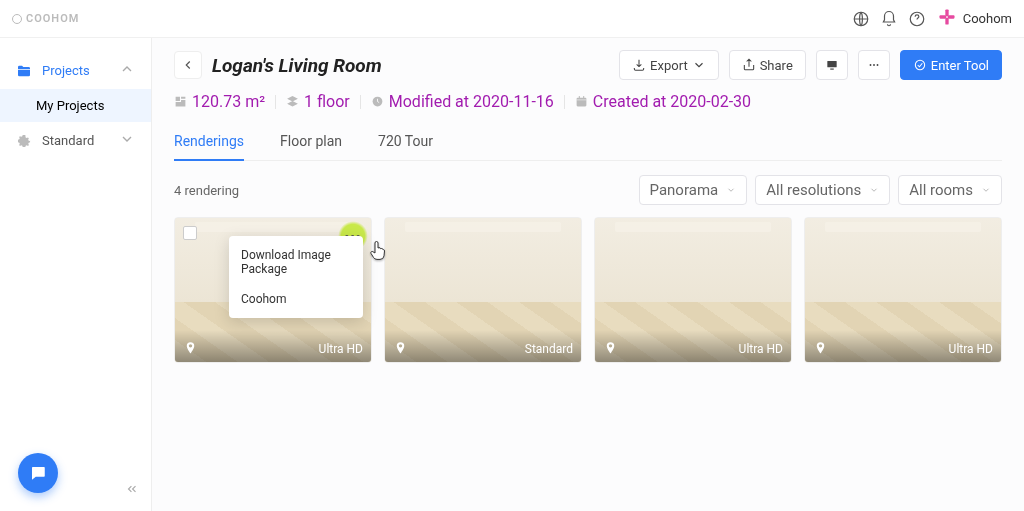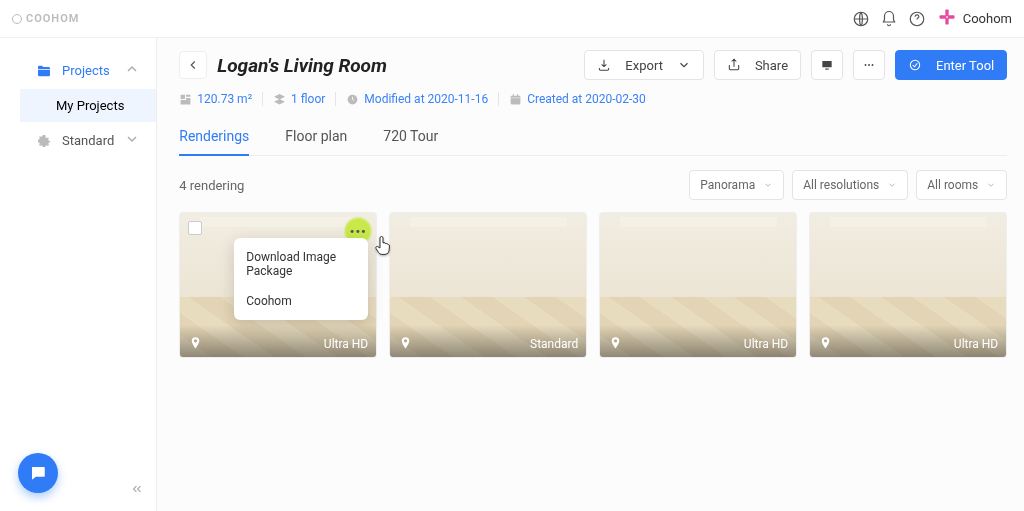--- a/index.html
+++ b/index.html
@@ -9,57 +9,57 @@
 .topbar { height: 38px; display: flex; align-items: center; padding: 0 12px; border-bottom: 1px solid #f0f0f0; }
 .logo { display: flex; align-items: center; gap: 4px; color: #bbb; font-size: 11px; letter-spacing: 1px; font-weight: 600; }
 .logo-circle { width: 10px; height: 10px; border: 1.5px solid #bbb; border-radius: 50%; display: inline-block; }
 .topbar-spacer { flex: 1; }
 .topbar-icon { width: 28px; height: 28px; display: flex; align-items: center; justify-content: center; color: #555; cursor: pointer; border-radius: 4px; }
 .topbar-icon svg { width: 18px; height: 18px; }
 .user { display: flex; align-items: center; gap: 6px; margin-left: 6px; cursor: pointer; color: #333; font-size: 13px; }
 .user-avatar svg { width:20px; height:20px; }
 
 
-.layout { display: flex; height: calc(511px - 38px); margin-left: 20px; }
+.layout { display: flex; height: calc(511px - 38px); }
 .sidebar { width: 160px; border-right: 1px solid #eee; position: relative; padding-top: 14px; }
 .main { flex: 1; background: #fcfcfd; padding: 12px 22px; position: relative; }
 
 .side-item { display: flex; align-items: center; gap: 10px; padding: 9px 16px; color: #555; cursor: pointer; font-size: 13px; }
 .side-item.active { color: #2f7cf6; }
 .side-item .chev { margin-left: auto; color: #aaa; }
 .side-item svg { width: 16px; height: 16px; flex: 0 0 auto; }
 .side-sub { padding: 9px 16px 9px 36px; color: #000000; background: #eef5ff; cursor: pointer; font-size: 13px; }
 .side-collapse { position: absolute; bottom: 12px; right: 12px; color: #aaa; cursor: pointer; }
 
 
 .header-row { display: flex; align-items: center; gap: 10px; }
 .back-btn { width: 28px; height: 28px; border: 1px solid #eee; border-radius: 4px; display: flex; align-items: center; justify-content: center; background: #fff; cursor: pointer; color: #555; }
 .page-title { font-size: 19px; font-weight: 700; color: #222; font-style: italic; }
 .header-spacer { flex: 1; }
-.btn { display: inline-flex; align-items: center; gap: 14px; height: 30px; padding: 0 12px; border: 1px solid #e3e3e8; border-radius: 4px; background: #fff; color: #444; cursor: pointer; font-size: 13px; }
+.btn { display: inline-flex; align-items: center; gap: 4px; height: 30px; padding: 0 12px; border: 1px solid #e3e3e8; border-radius: 4px; background: #fff; color: #444; cursor: pointer; font-size: 13px; }
 .btn svg { width: 14px; height: 14px; }
 .btn.icon-only { padding: 0; width: 32px; justify-content: center; }
 .btn.primary { background: #2f7cf6; color: #fff; border-color: #2f7cf6; }
 
 
-.meta-row { display: flex; align-items: center; gap: 10px; margin-top: 12px; color: #3b82f6; font-size: 12px; }
+.meta-row { display: flex; align-items: center; gap: 10px; margin-top: 12px; color: #a21caf; font-size: 16px; }
 .meta-item { display: flex; align-items: center; gap: 5px; }
 .meta-item svg { width: 13px; height: 13px; fill: #bbb; }
 .meta-sep { width: 1px; height: 14px; background: #e5e5e5; }
 
 
 .tabs { display: flex; gap: 36px; margin-top: 22px; border-bottom: 1px solid #eee; }
 .tab { padding-bottom: 10px; cursor: pointer; color: #555; font-size: 14px; }
 .tab.active { color: #2f7cf6; border-bottom: 2px solid #2f7cf6; margin-bottom: -1px; }
 
 
 .filter-row { display: flex; align-items: center; margin-top: 14px; }
 .filter-count { color: #666; font-size: 13px; }
 .filter-spacer { flex: 1; }
-.select { display: inline-flex; align-items: center; gap: 8px; height: 30px; padding: 0 10px; border: 1px solid #e3e3e8; border-radius: 4px; background: #fff; color: #666; cursor: pointer; font-size: 12px; margin-left: 8px; min-width: 88px; justify-content: space-between;}
+.select { display: inline-flex; align-items: center; gap: 8px; height: 30px; padding: 0 10px; border: 1px solid #e3e3e8; border-radius: 4px; background: #fff; color: #666; cursor: pointer; font-size: 15px; margin-left: 8px; min-width: 88px; justify-content: space-between;}
 .select svg { width: 10px; height: 10px; color: #aaa; }
 
 
 .grid { display: flex; gap: 12px; margin-top: 12px; }
 .card { position: relative; width: 198px; height: 146px; border-radius: 4px; overflow: hidden; cursor: pointer; background: linear-gradient(180deg, #eeeadc 0%, #f4efe4 40%, #e7d9b9 41%, #efe3c6 100%); border: 1px solid #eee; }
 .card .wall { position: absolute; left:0; right:0; top:0; height: 58%; background: linear-gradient(180deg,#f2ede2,#ece5d5); }
 .card .floor { position: absolute; left:0; right:0; bottom:0; height:42%; background: repeating-linear-gradient(35deg,#e8dcbf 0 18px,#e2d4b4 18px 36px); }
 .card .ceiling { position:absolute; left:10%; right:10%; top:4px; height:10px; background:#f7f2e8; opacity:.7; border-radius:2px;}
 .card .overlay { position: absolute; left: 0; right: 0; bottom: 0; height: 32px; background: linear-gradient(180deg, rgba(0,0,0,0) 0%, rgba(0,0,0,.38) 100%); display: flex; align-items: flex-end; padding: 6px 8px; color:#fff; font-size:12px; }
 .card .overlay .q { margin-left: auto; }
@@ -317,21 +317,21 @@
         <div class="overlay">
           <span class="pin">
               <svg viewBox="0 0 24 24" fill="currentColor">
                 <path d="M12 2a6 6 0 00-6 6c0 4 6 12 6 12s6-8 6-12a6 6 0 00-6-6zm0 8.5A2.5 2.5 0 1112 5a2.5 2.5 0 010 5.5z"></path>
               </svg>
             </span>
           <span class="q">Ultra HD</span>
         </div>
       </div>
 
-      <div class="dropdown" style="top:26px; left:55px;border-radius:6px;">
+      <div class="dropdown" style="top:19px; left:55px;">
         <div class="dropdown-item">Download Image Package</div>
         <div class="dropdown-item">Coohom</div>
       </div>
 
       <div class="cursor-hand" style="top:22px; left:192px;">
         <svg viewBox="0 0 24 24">
             <path fill="#fff" stroke="#333" stroke-width="1" d="M9 10V4a1.5 1.5 0 013 0v5l1-.3a1.2 1.2 0 011.5 1l.8-.2a1.2 1.2 0 011.5 1l.7.1a1.2 1.2 0 011 1.3l-.5 5a4 4 0 01-4 3.5h-3a4 4 0 01-3.5-2l-2.5-4a1.3 1.3 0 012-1.6L9 14z"></path>
           </svg>
       </div>
     </div>

